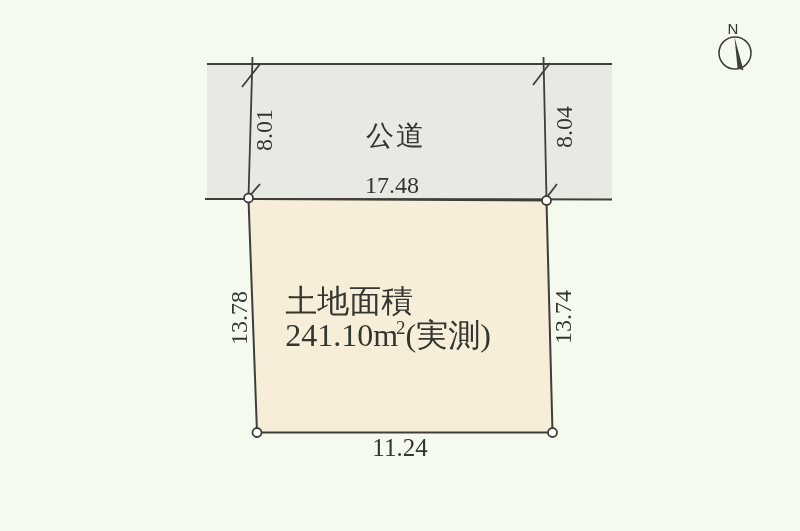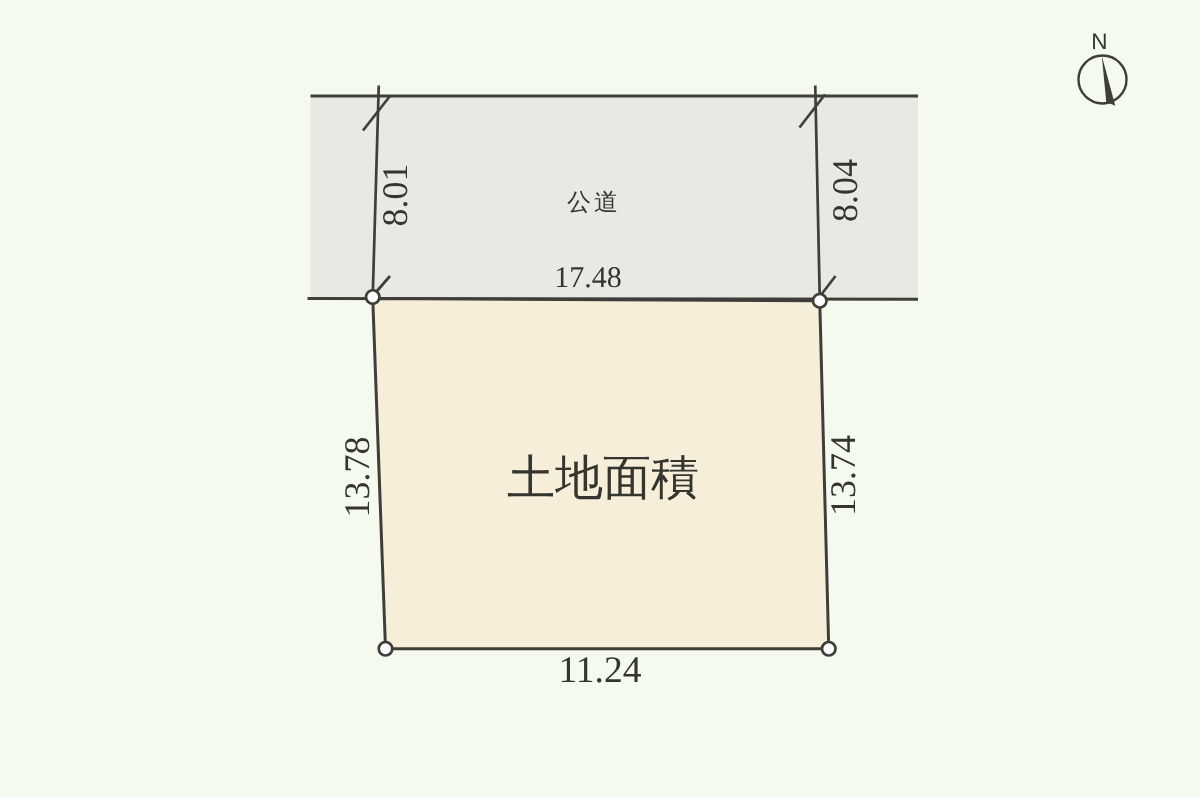--- a/index.html
+++ b/index.html
@@ -14,26 +14,26 @@
   .label{
     position:absolute;
     transform:translate(-50%,-50%);
     white-space:nowrap;
     color:#353530;
     line-height:1;
   }
   .label.vdim{
     transform:translate(-50%,-50%) rotate(-90deg);
   }
-  .road-name{font-size:16px;letter-spacing:2px;}
-  .hdim{font-size:20px;}
+  .road-name{font-size:28px;letter-spacing:2px;}
+  .hdim{font-size:24px;}
   .vdim{font-size:24px;}
   .area-block{
     position:absolute;
-    left:402px;top:318px;
+    left:388px;top:318px;
     transform:translate(-50%,-50%);
     text-align:left;
     font-size:32px;
     line-height:1.0;
     white-space:nowrap;
   }
   .area-line2{margin-top:2px;}
   .area-sup{
     font-size:19px;
     vertical-align:super;
@@ -87,15 +87,16 @@
   <div class="label vdim" style="left:264px;top:130px;">8.01</div>
   <div class="label vdim" style="left:564px;top:127px;">8.04</div>
 
   <div class="label vdim" style="left:239px;top:318px;">13.78</div>
   <div class="label vdim" style="left:563px;top:317px;">13.74</div>
 
   <div class="label hdim" style="left:400px;top:447px;font-size:25px;">11.24</div>
 
   <div class="area-block">
     <div class="area-line1">土地面積</div>
+    <div class="area-line2"><span>241.10m</span><span class="area-sup">2</span><span>(実測)</span></div>
   </div>
 
 </div>
 
 </body></html>

